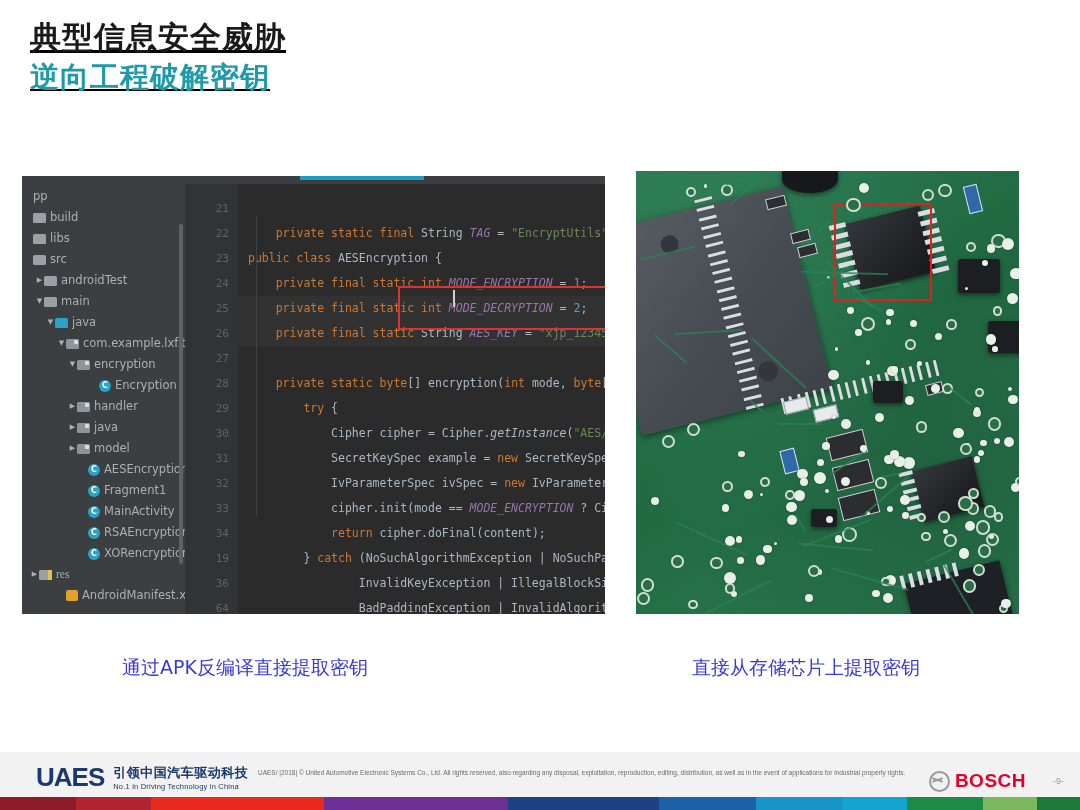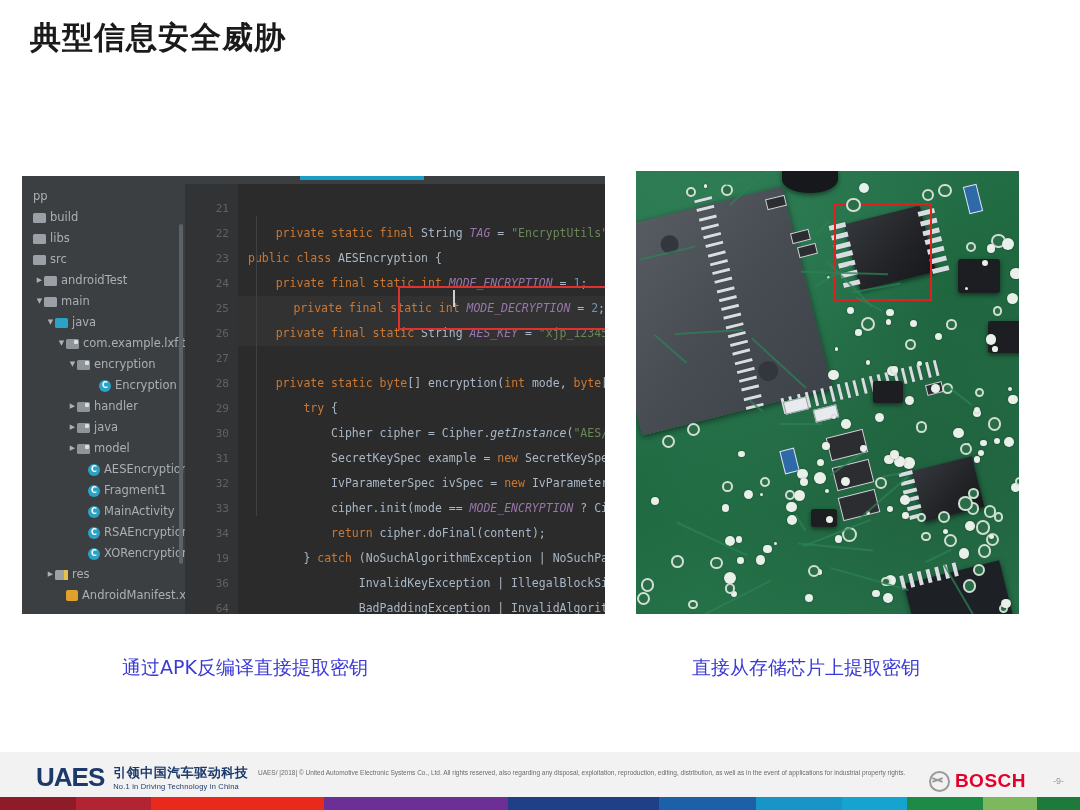--- a/index.html
+++ b/index.html
@@ -5,21 +5,21 @@
   html,body{margin:0;padding:0;}
   body{
     width:1080px;height:810px;
     background:#ffffff;
     font-family:"Liberation Sans","DejaVu Sans",sans-serif;
     overflow:hidden;position:relative;
   }
   .slide{position:absolute;inset:0;}
 
   
-  .title-block{position:absolute;left:30px;top:18px;}
+  .title-block{position:absolute;left:30px;top:18px;text-decoration:underline;}
   .title-main{
     font-size:31px;font-weight:bold;color:#1a1a1a;
     letter-spacing:1px;line-height:1.25;
     font-family:"DejaVu Sans","Liberation Sans",sans-serif;
   }
   .title-sub{
     font-size:29px;font-weight:bold;color:#1f9aa8;
     letter-spacing:1px;line-height:1.25;margin-top:2px;
     font-family:"DejaVu Sans","Liberation Sans",sans-serif;
   }
@@ -68,21 +68,21 @@
   .bulb::after{content:"";position:absolute;left:2.5px;top:8px;width:4px;height:3px;background:#c9b04a;}
   .at-mark{position:absolute;right:-22px;top:3px;color:#a0a0a0;font-size:12px;}
   .fold{position:absolute;right:-38px;top:6px;width:9px;height:9px;border:1px solid #6b6f72;}
   .fold::after{content:"";position:absolute;left:1px;top:3.5px;width:5px;height:1px;background:#8a8f93;}
 
   .code{
     flex:1;background:#2b2b2b;padding-top:20px;position:relative;overflow:hidden;
     font-family:"DejaVu Sans Mono","Liberation Mono",monospace;font-size:11.5px;
   }
   .cline{height:25px;line-height:25px;white-space:pre;padding-left:10px;color:#a9b7c6;}
-  .cline.hl{background:#323232;text-align:right;}
+  .cline.hl{background:#323232;}
   .kw{color:#cc7832;}
   .ty{color:#a9b7c6;}
   .cn{color:#9876aa;font-style:italic;}
   .st{color:#6a8759;}
   .mth{color:#a9b7c6;font-style:italic;}
   .num{color:#6897bb;}
   .keybox{
     position:absolute;left:160px;top:110px;width:305px;height:44px;
     border:2.5px solid #e03131;box-sizing:border-box;pointer-events:none;
   }
@@ -144,20 +144,21 @@
   .colorbar{position:absolute;left:0;bottom:0;width:100%;height:13px;display:flex;}
   .colorbar span{height:100%;}
 </style>
 </head>
 <body>
 
 <div class="slide">
 
   <div class="title-block">
     <div class="title-main">典型信息安全威胁</div>
+    <div class="title-sub">逆向工程破解密钥</div>
   </div>
 
   <div class="panel-left">
     <div class="ide">
 
       <div class="ide-tabstrip">
         <div class="ide-tab-active"></div>
       </div>
 
       <div class="tree" id="tree">
@@ -243,21 +244,21 @@
           <div class="tree-row" style="padding-left: 57px;">
             <span class="tw"></span>
             <span class="cicon">C</span>
             <span>RSAEncryption</span>
           </div>
           <div class="tree-row" style="padding-left: 57px;">
             <span class="tw"></span>
             <span class="cicon">C</span>
             <span>XORencryption</span>
           </div>
-          <div class="tree-row" style="padding-left: 24px;">
+          <div class="tree-row" style="padding-left: 8px; font-family: Liberation Serif, serif;">
             <span class="tw closed"></span>
             <span class="ficon res"></span>
             <span>res</span>
           </div>
           <div class="tree-row" style="padding-left: 35px;">
             <span class="tw"></span>
             <span class="xicon"></span>
             <span>AndroidManifest.xml</span>
           </div>
           <div class="tree-scroll"></div>

